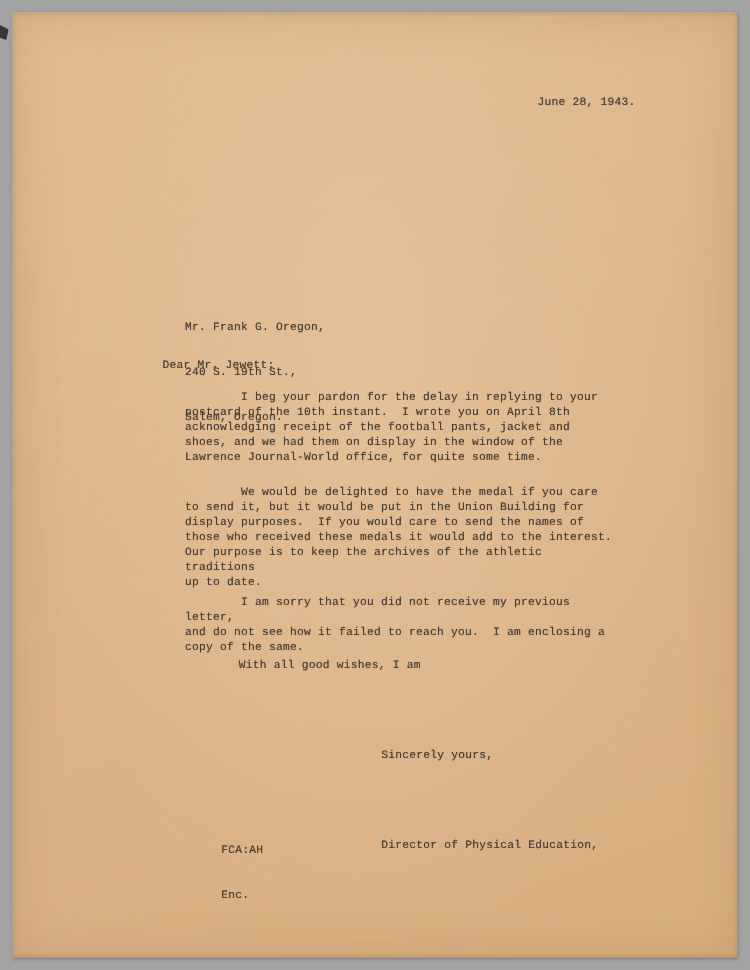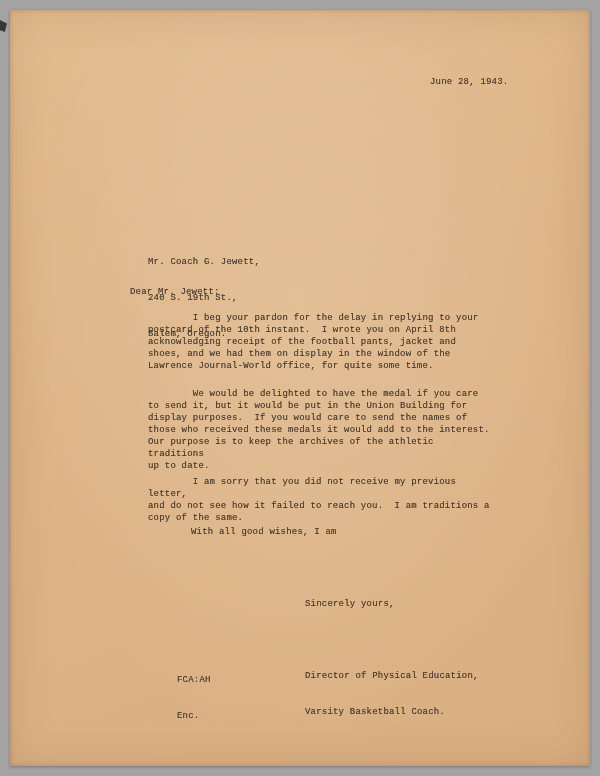--- a/index.html
+++ b/index.html
@@ -65,51 +65,50 @@
 <body>
 
 <div class="scan-canvas">
   <div class="scan-mark"></div>
 
   <div class="paper">
 
     <div class="tw date-line">June 28, 1943.</div>
 
     <div class="tw recipient">
-      <div>Mr. Coach G. Jewett,</div>
+      <div>Mr. Frank G. Oregon,</div>
       <div>240 S. 19th St.,</div>
       <div>Salem, Oregon.</div>
     </div>
 
     <div class="tw salutation">Dear Mr. Jewett:</div>
 
     <div class="tw para para-1">        I beg your pardon for the delay in replying to your
 postcard of the 10th instant.  I wrote you on April 8th
 acknowledging receipt of the football pants, jacket and
 shoes, and we had them on display in the window of the
 Lawrence Journal-World office, for quite some time.</div>
 
     <div class="tw para para-2">        We would be delighted to have the medal if you care
 to send it, but it would be put in the Union Building for
 display purposes.  If you would care to send the names of
 those who received these medals it would add to the interest.
 Our purpose is to keep the archives of the athletic traditions
 up to date.</div>
 
     <div class="tw para para-3">        I am sorry that you did not receive my previous letter,
-and do not see how it failed to reach you.  I am traditions a
+and do not see how it failed to reach you.  I am enclosing a
 copy of the same.</div>
 
     <div class="tw closing-line">With all good wishes, I am</div>
 
     <div class="tw valediction">Sincerely yours,</div>
 
     <div class="tw signature">
       <div>Director of Physical Education,</div>
-      <div>Varsity Basketball Coach.</div>
     </div>
 
     <div class="tw ref-block">
       <div>FCA:AH</div>
       <div>Enc.</div>
     </div>
 
   </div>
 </div>
 

